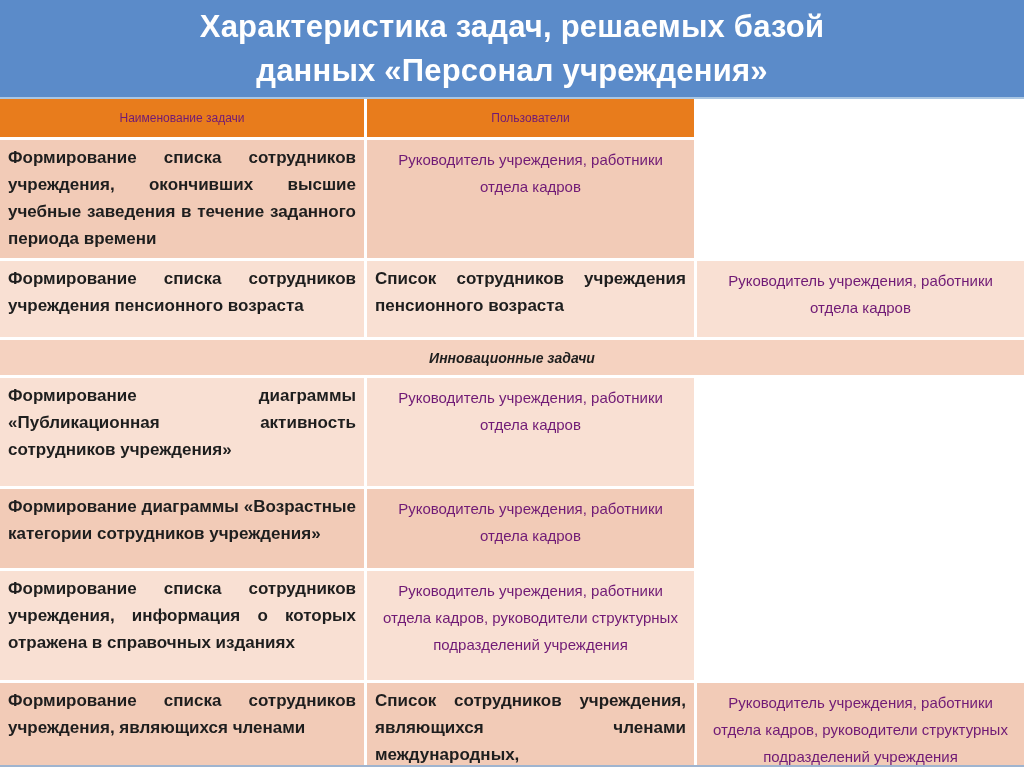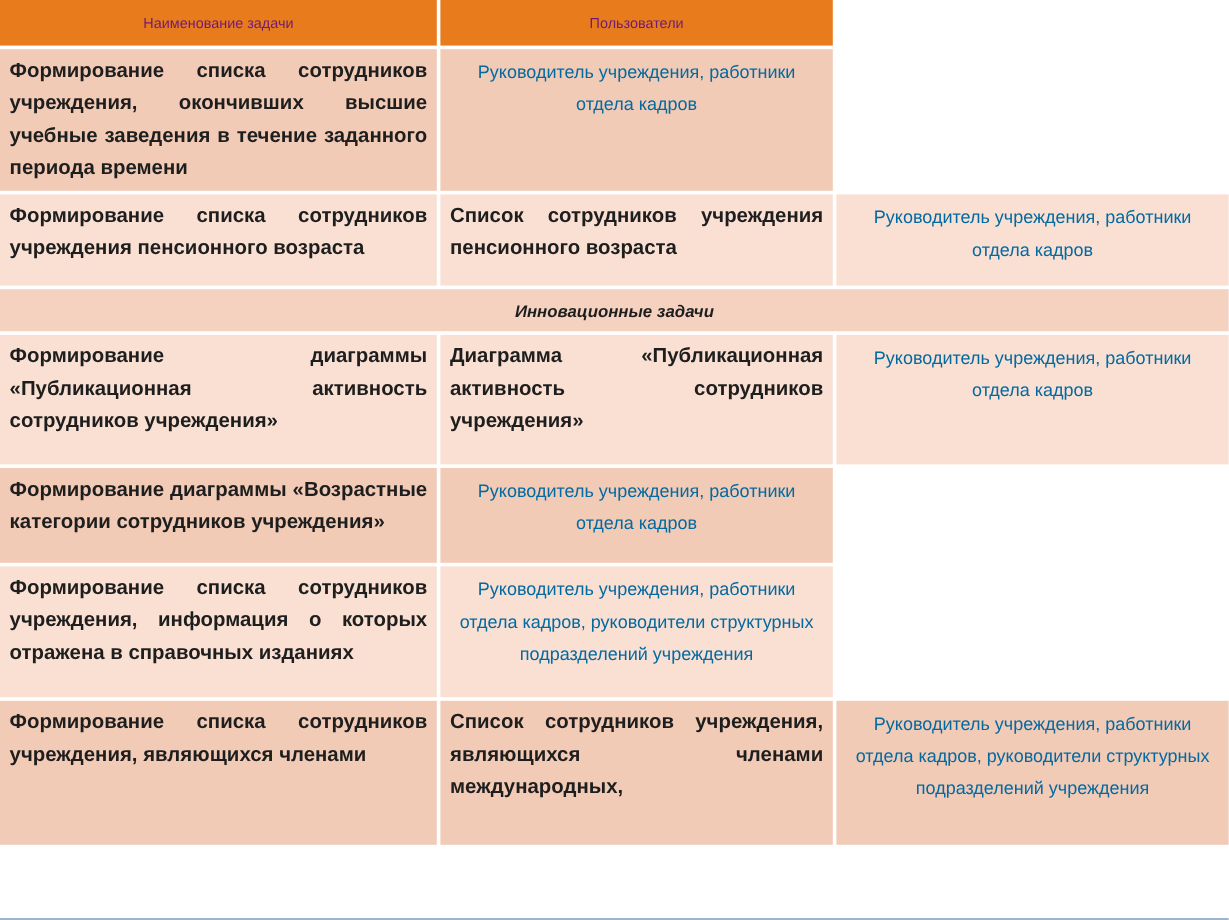--- a/index.html
+++ b/index.html
@@ -58,21 +58,21 @@
   .band-light .cell{background:#F9E0D3;}
   .task,.doc{
     color:#1E1E1E;
     font-weight:bold;
     font-size:17px;
     line-height:27px;
     text-align:justify;
     padding:4px 8px 0 8px;
   }
   .users{
-    color:#0369a1;
+    color:#701a75;
     font-size:15px;
     line-height:27px;
     text-align:center;
     padding:6px 14px 16px 14px;
   }
   .section-row{
     height:35px;
     background:#F5D2C0;
     display:flex;align-items:center;justify-content:center;
     margin-bottom:3px;
@@ -86,20 +86,24 @@
   .bottom-edge{
     position:absolute;left:0;bottom:0;width:100%;height:2px;
     background:#9FB4CF;
   }
 </style>
 </head>
 <body>
 
 <div class="slide">
 
+  <div class="title-band">
+    <div class="title-line">Характеристика задач, решаемых базой</div>
+    <div class="title-line">данных «Персонал учреждения»</div>
+  </div>
 
   <div class="tbl">
 
     <div class="trow thead-row">
       <div class="cell">Наименование задачи</div>
       <div class="cell">Пользователи</div>
     </div>
 
     <div class="trow r1 band-dark">
       <div class="cell task">Формирование списка сотрудников учреждения, окончивших высшие учебные заведения в течение заданного периода времени</div>
@@ -111,21 +115,20 @@
       <div class="cell doc">Список сотрудников учреждения пенсионного возраста</div>
       <div class="cell users">Руководитель учреждения, работники отдела кадров</div>
     </div>
 
     <div class="section-row">
       <span class="section-label">Инновационные задачи</span>
     </div>
 
     <div class="trow r3 band-light">
       <div class="cell task">Формирование диаграммы «Публикационная активность сотрудников учреждения»</div>
-      <div class="cell doc">Диаграмма «Публикационная активность сотрудников учреждения»</div>
       <div class="cell users">Руководитель учреждения, работники отдела кадров</div>
     </div>
 
     <div class="trow r4 band-dark">
       <div class="cell task">Формирование диаграммы «Возрастные категории сотрудников учреждения»</div>
       <div class="cell users">Руководитель учреждения, работники отдела кадров</div>
     </div>
 
     <div class="trow r5 band-light">
       <div class="cell task">Формирование списка сотрудников учреждения, информация о которых отражена в справочных изданиях</div>

